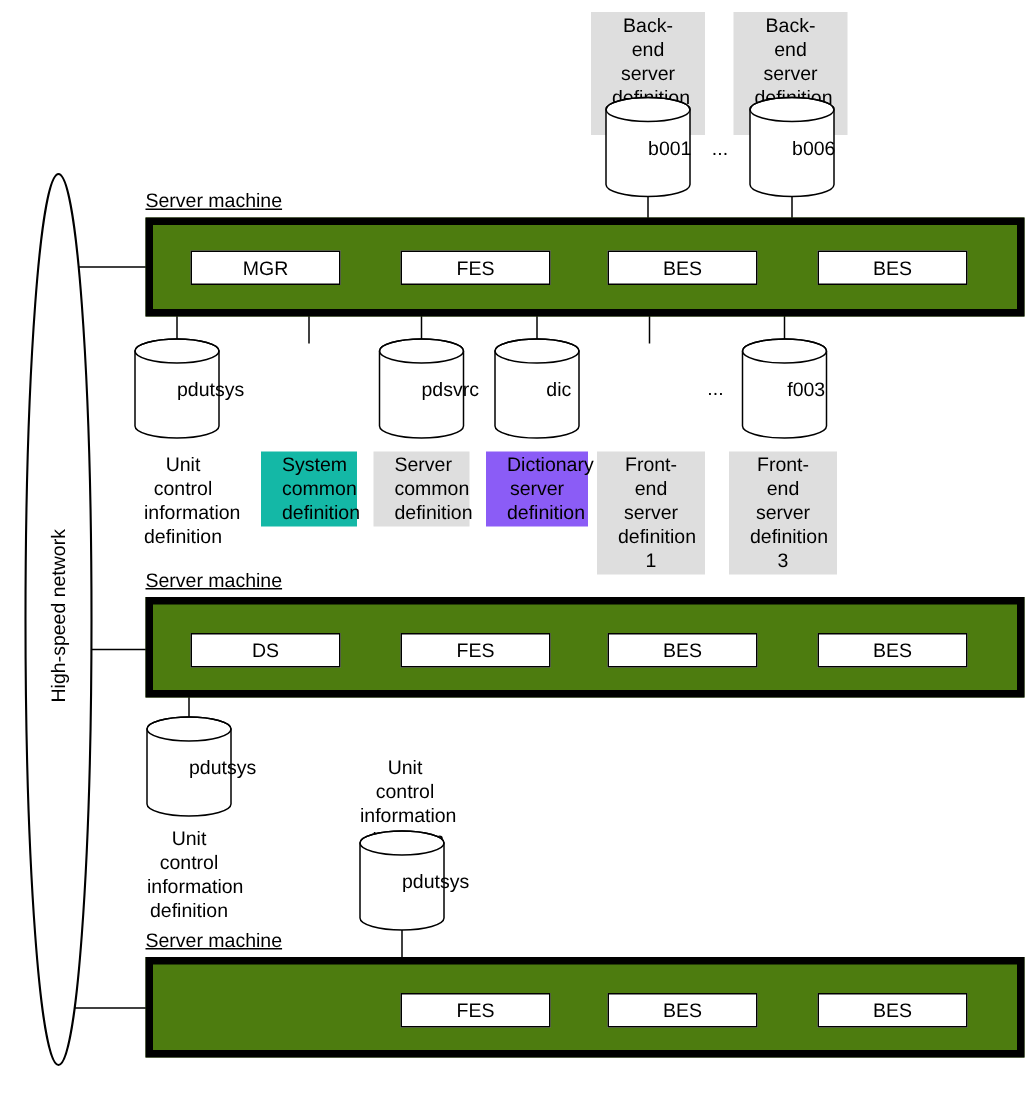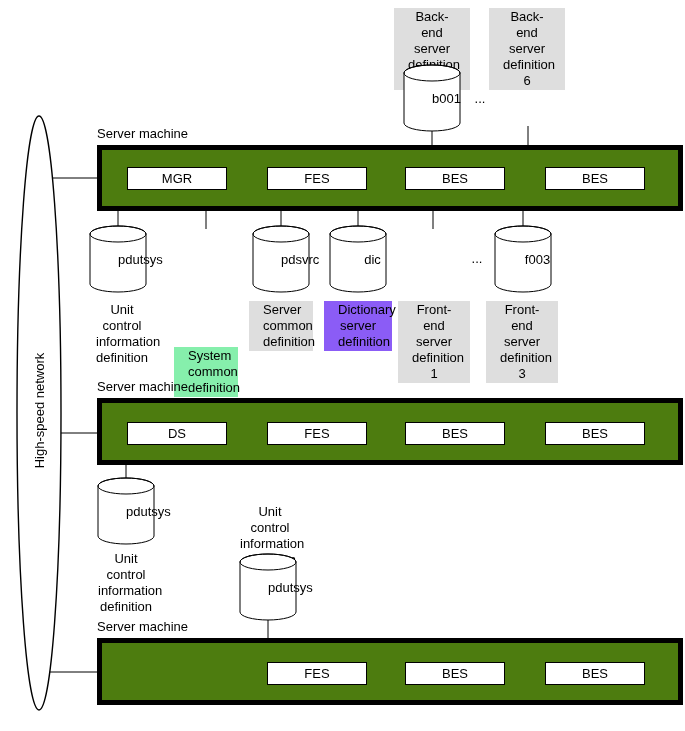--- a/index.html
+++ b/index.html
@@ -3,21 +3,21 @@
 <meta charset="utf-8">
 <style>
   * { margin:0; padding:0; box-sizing:border-box; }
   html,body { background:#fff; }
   .canvas {
     position:relative; width:685px; height:731px; background:#fff;
     font-family:"Liberation Sans", sans-serif; font-size:13px; color:#000;
     overflow:hidden;
   }
   .overlay { position:absolute; left:0; top:0; z-index:0; }
-  .machine-title { position:absolute; z-index:2; }
+  .machine-title { position:absolute; z-index:2;text-decoration:underline; }
   .machine-box { position:absolute; width:586px; border:5px solid #000; background:#4d7c0f; z-index:1; }
   .unit {
     position:absolute; width:100px; height:23px; border:1px solid #000;
     background:#fff; text-align:center; line-height:21px;
   }
   .cylinder { position:absolute; width:58px; height:68px; z-index:2; }
   .cylinder svg { position:absolute; left:0; top:0; }
   .cyl-label { position:absolute; left:0; right:0; top:27px; text-align:center;margin-left:29px; }
   .def-label {
     position:absolute; text-align:center; white-space:pre-line;
@@ -68,20 +68,27 @@
 definition 6</div>
 
   <div class="cylinder" style="left:403px;top:64px">
     <svg width="58" height="68" viewBox="0 0 58 68">
       <path d="M1 9 A28 8 0 0 1 57 9 L57 59 A28 8 0 0 1 1 59 Z" fill="#fff" stroke="#000"></path>
       <ellipse cx="29" cy="9" rx="28" ry="8" fill="none" stroke="#000"></ellipse>
     </svg>
     <span class="cyl-label">b001</span>
   </div>
   <div class="dots" style="left:466px;top:91px;width:28px">...</div>
+  <div class="cylinder" style="left:499px;top:64px">
+    <svg width="58" height="68" viewBox="0 0 58 68">
+      <path d="M1 9 A28 8 0 0 1 57 9 L57 59 A28 8 0 0 1 1 59 Z" fill="#fff" stroke="#000"></path>
+      <ellipse cx="29" cy="9" rx="28" ry="8" fill="none" stroke="#000"></ellipse>
+    </svg>
+    <span class="cyl-label">b006</span>
+  </div>
 
   <div class="machine-title" style="left:97px;top:126px">Server machine</div>
   <div class="machine-box" style="left:97px;top:145px;height:66px">
     <div class="unit" style="left:25px;top:17px">MGR</div>
     <div class="unit" style="left:165px;top:17px">FES</div>
     <div class="unit" style="left:303px;top:17px">BES</div>
     <div class="unit" style="left:443px;top:17px">BES</div>
   </div>
 
   <div class="cylinder" style="left:89px;top:225px">
@@ -110,21 +117,21 @@
     <svg width="58" height="68" viewBox="0 0 58 68">
       <path d="M1 9 A28 8 0 0 1 57 9 L57 59 A28 8 0 0 1 1 59 Z" fill="#fff" stroke="#000"></path>
       <ellipse cx="29" cy="9" rx="28" ry="8" fill="none" stroke="#000"></ellipse>
     </svg>
     <span class="cyl-label">f003</span>
   </div>
 
   <div class="def-label" style="left:82px;top:301px;width:80px">Unit control
 information
 definition</div>
-  <div class="def-label shaded" style="left: 174px; top: 301px; width: 64px; background: #86efac; margin-top: 46px;">System
+  <div class="def-label shaded" style="left: 174px; top: 301px; width: 64px; background: #14b8a6;">System
 common
 definition</div>
   <div class="def-label shaded" style="left: 249px; top: 301px; width: 64px; background: rgb(222, 222, 222);">Server
 common
 definition</div>
   <div class="def-label shaded" style="left: 324px; top: 301px; width: 68px; background: #8b5cf6;">Dictionary
 server
 definition</div>
   <div class="def-label shaded" style="left: 398px; top: 301px; width: 72px; background: rgb(222, 222, 222);">Front-end
 server

